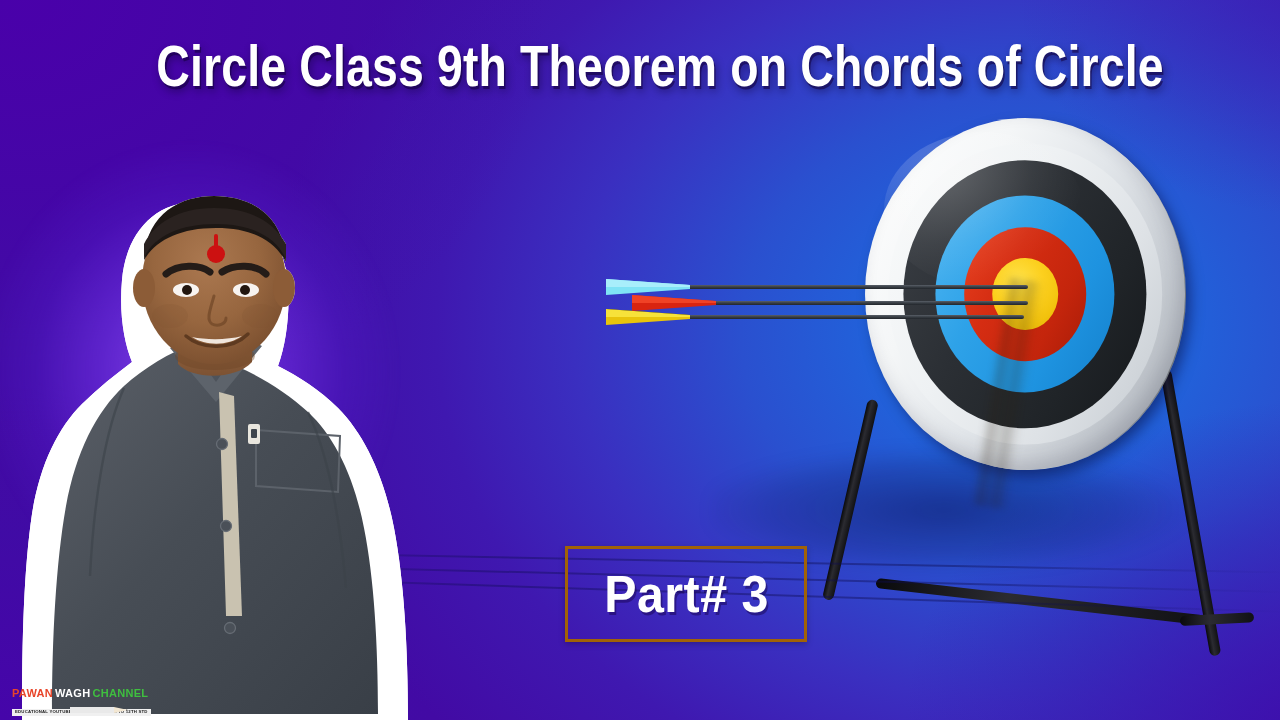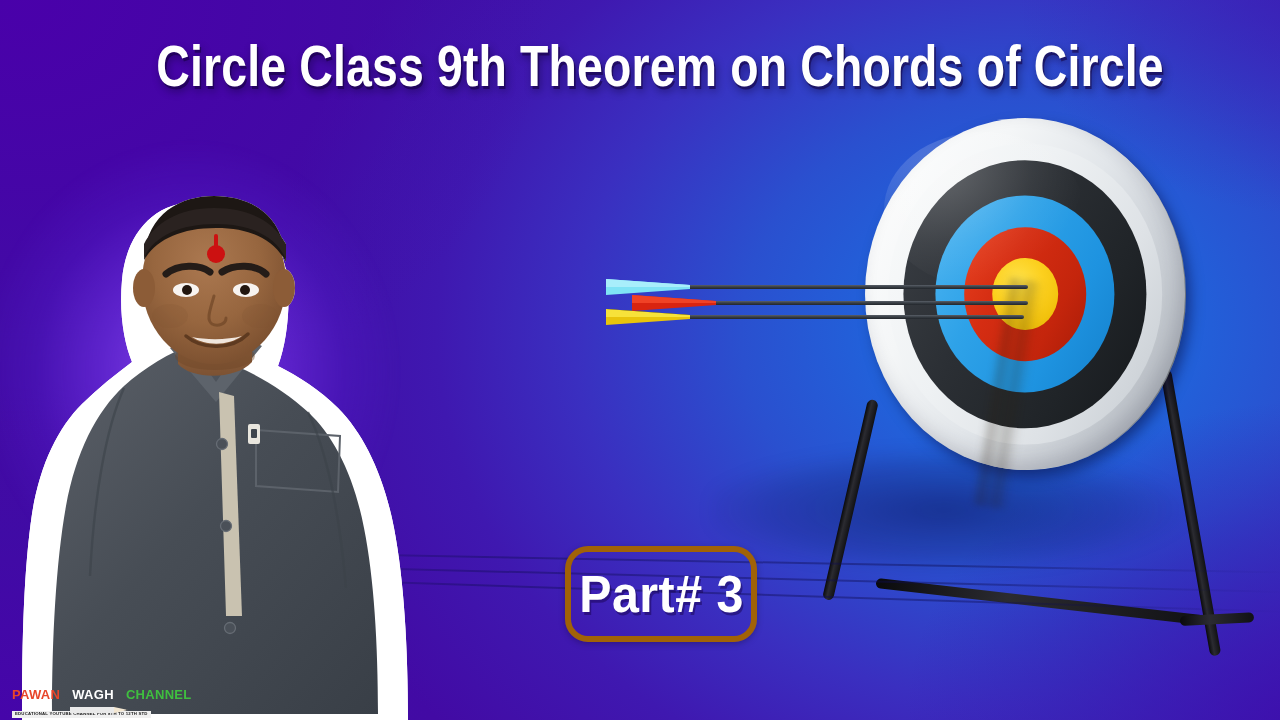--- a/index.html
+++ b/index.html
@@ -73,24 +73,24 @@
       2px 3px 0 rgba(20,0,60,0.55),
       3px 5px 9px rgba(10,0,40,0.45);
     -webkit-font-smoothing: antialiased;
   }
 
   
   .part-badge {
     position: absolute;
     left: 565px;
     top: 546px;
-    width: 192px;
+    width: 242px;
     height: 96px;
-    border: 6px solid #a16207;
-    border-radius: 23px;
+    border: 3px solid #a16207;
+    border-radius: 0;
     box-sizing: border-box;
     display: flex;
     align-items: center;
     justify-content: center;
     box-shadow: 0 2px 6px rgba(0,0,0,0.25);
   }
   .part-badge-label {
     color: #ffffff;
     font-size: 52px;
     font-weight: 700;
@@ -303,23 +303,23 @@
   .logo {
     position: absolute;
     left: 12px;
     top: 688px;
     width: 128px;
     height: 26px;
   }
   .logo-row {
     display: flex;
     align-items: baseline;
-    gap: 12px;
+    gap: 2px;
     font-weight: 700;
-    font-size: 13px;
+    font-size: 11px;
     letter-spacing: 0.3px;
     line-height: 1;
   }
   .logo-pawan { color: #e8452a; }
   .logo-wagh { color: #ffffff; }
   .logo-academy { color: #3fbf3f; }
   .logo-tag {
     margin-top: 2px;
     display: inline-block;
     background: #f0f0f0;

